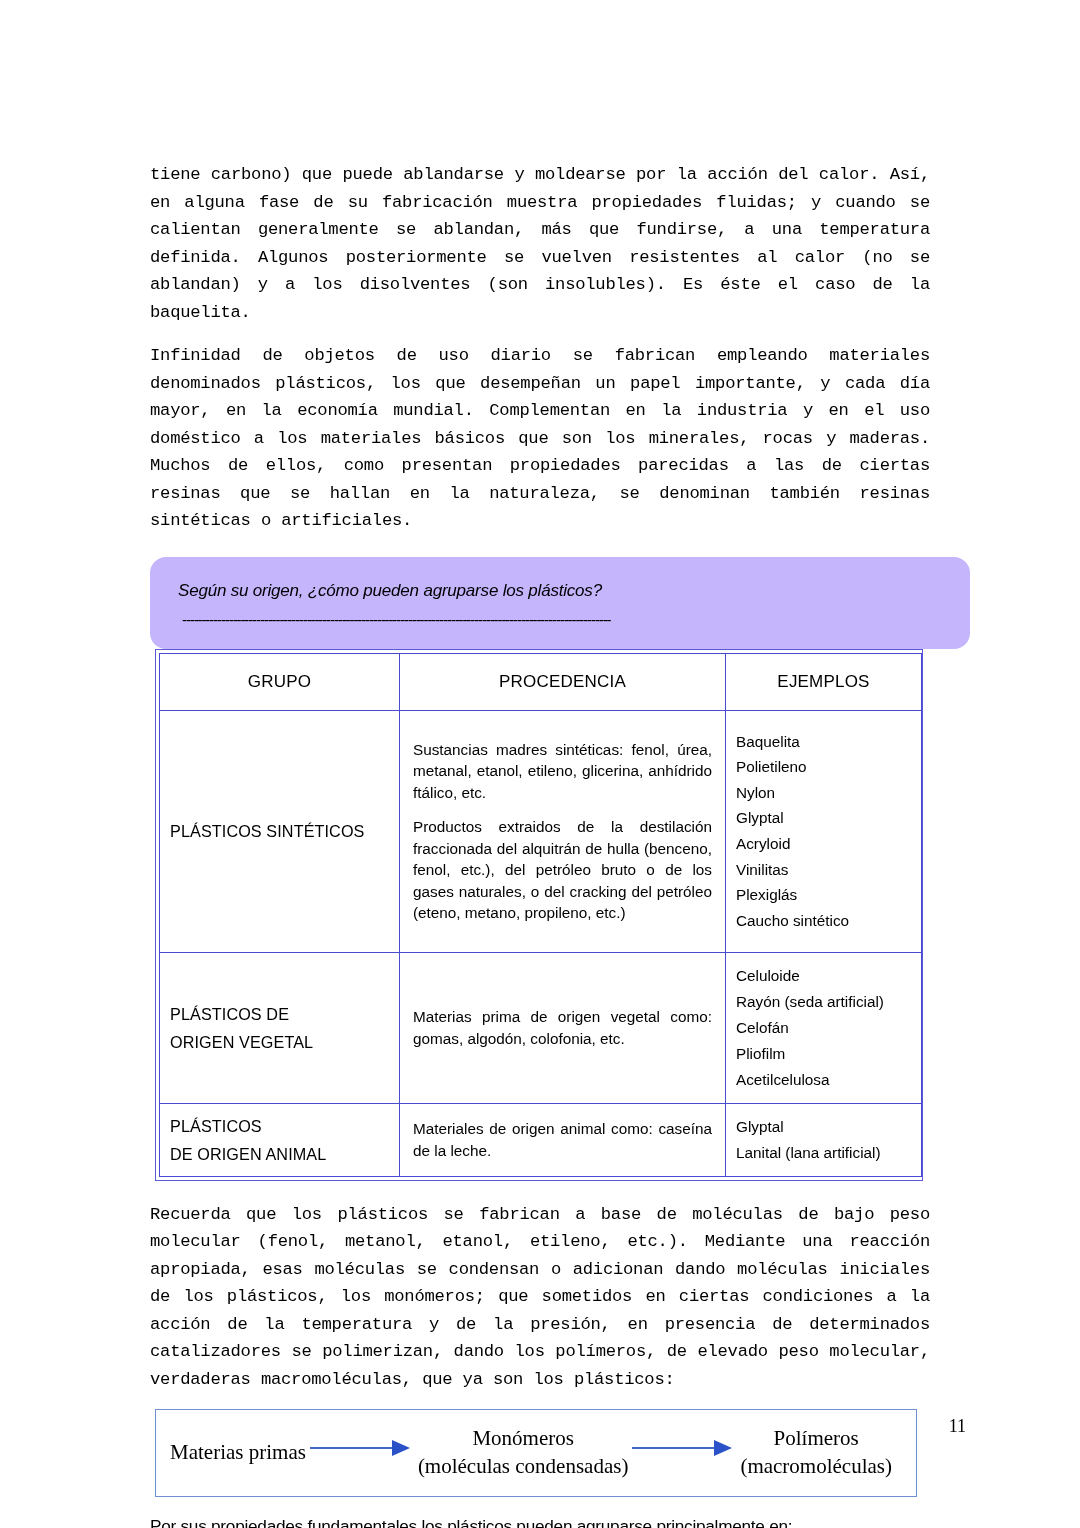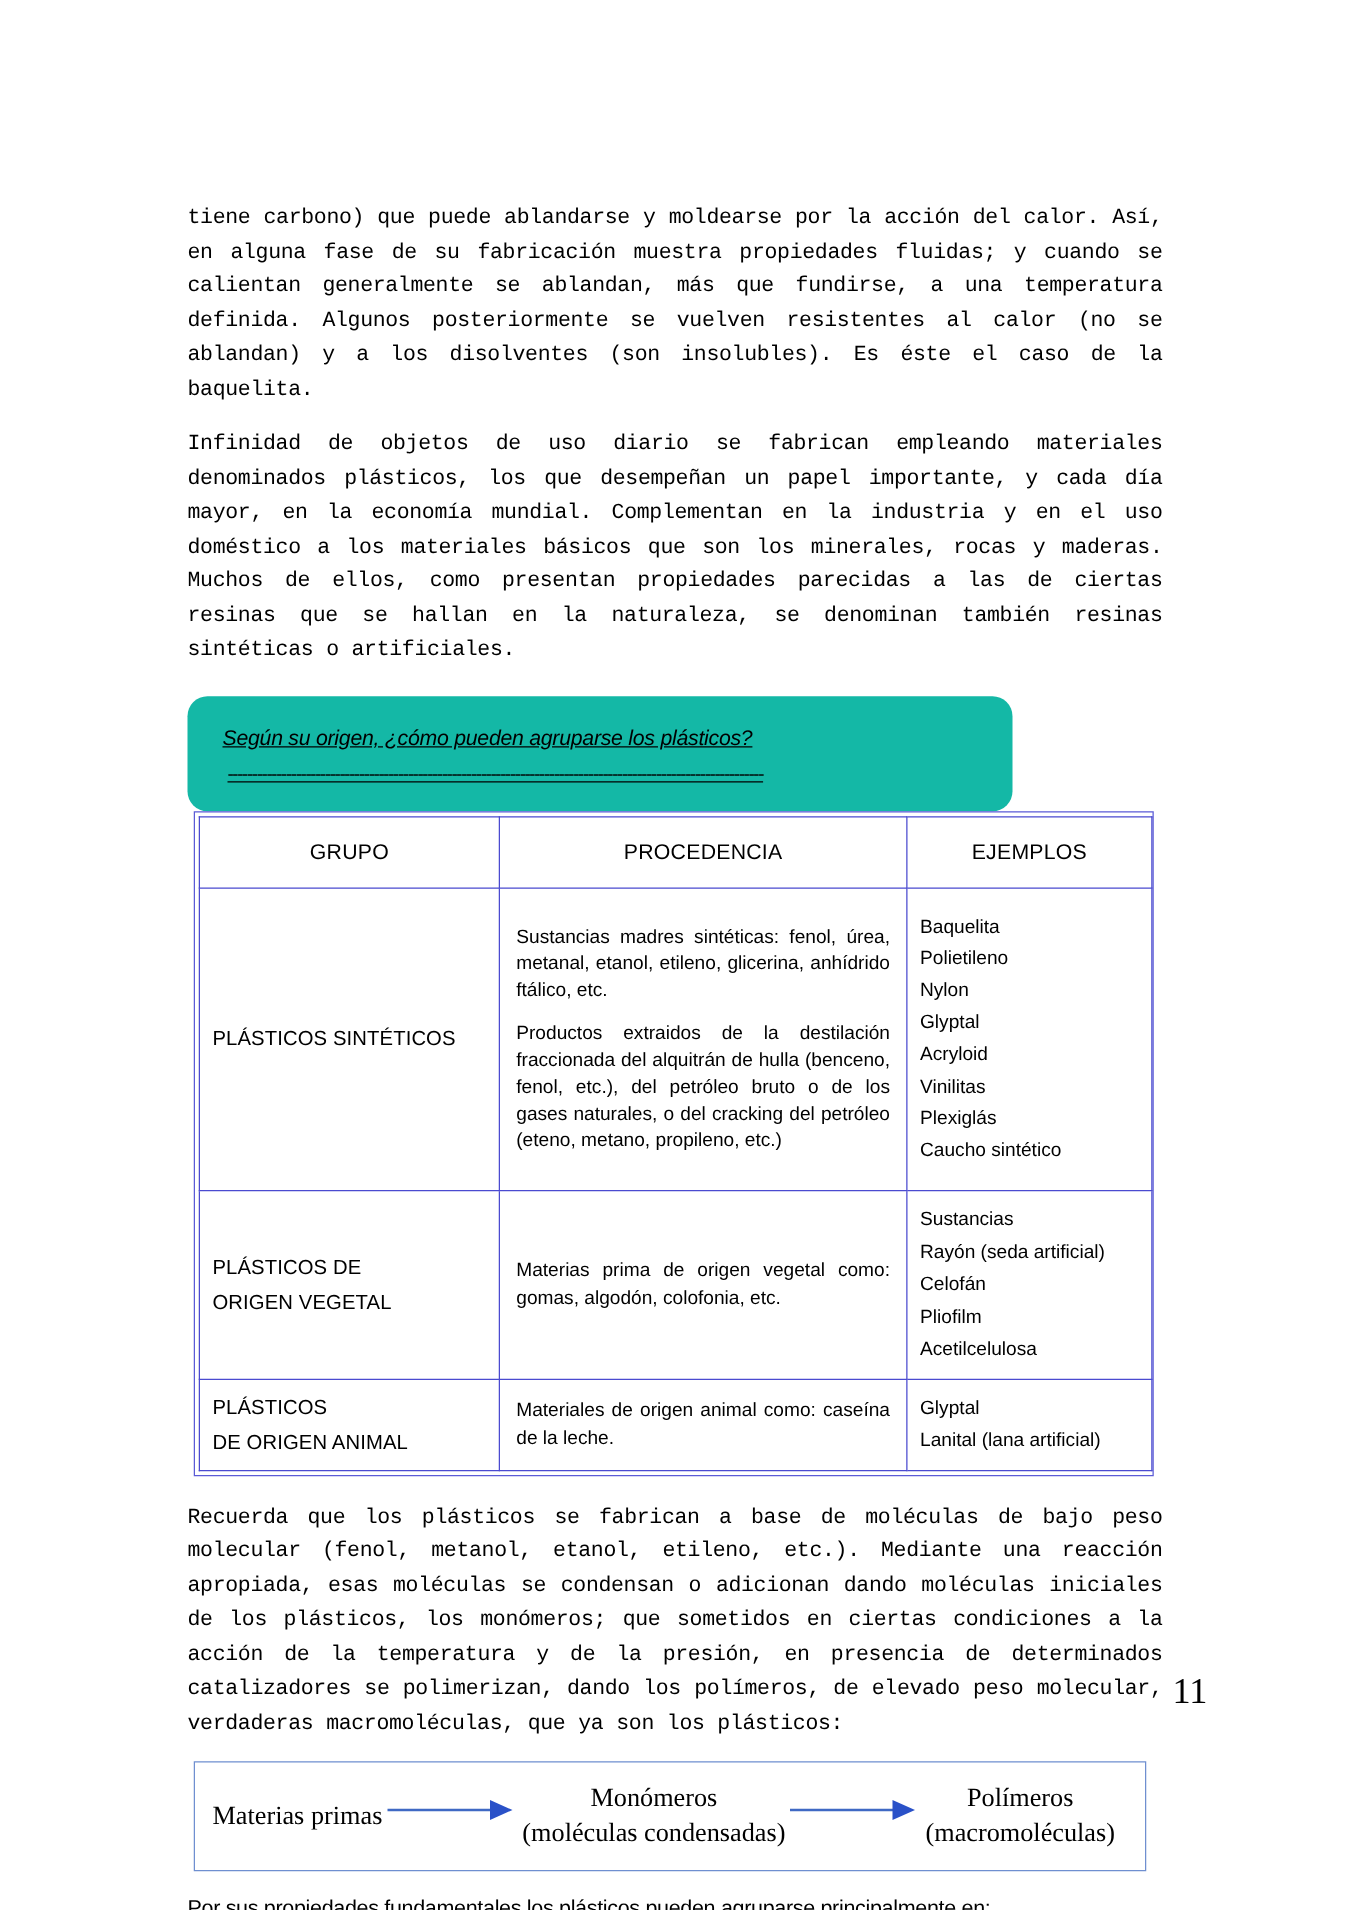--- a/index.html
+++ b/index.html
@@ -36,26 +36,25 @@
     text-align: justify;
     margin: 16px 0 16px 0;
     letter-spacing: -0.25px;
     word-spacing: 0.2px;
     font-family: Liberation Mono, monospace;
   }
 
   
   .question-box {
     margin-top: 22px;
-    background: #14b8a6;
+    background: #c4b5fd;
     border-radius: 16px;
     padding: 22px 28px 18px 28px;
-    width: 660px;
+    width: 820px;
     box-sizing: border-box;
-    text-decoration: underline;
   }
   .question-text {
     font-style: italic;
     font-size: 17px;
     line-height: 24px;
     letter-spacing: -0.2px;
     margin: 0 0 6px 0;
   }
   .answer-rule {
     font-size: 15px;
@@ -208,23 +207,23 @@
   .thermo-inner div {
     font-size: 16.5px;
     line-height: 30px;
     letter-spacing: 0.2px;
   }
 
   
   .page-number {
     position: absolute;
     right: 114px;
-    top: 1337px;
+    top: 1416px;
     font-family: "Liberation Serif", serif;
-    font-size: 29px;
+    font-size: 18px;
     color: #000;
     text-align: right;
   }
 </style>
 </head>
 <body>
 
 <div class="page">
   <div class="content">
 
@@ -273,21 +272,21 @@
 
           <tr>
             <td class="cell-grupo">
               <div>PLÁSTICOS DE</div>
               <div>ORIGEN VEGETAL</div>
             </td>
             <td class="cell-proc single">
               <p>Materias prima de origen vegetal como: gomas, algodón, colofonia, etc.</p>
             </td>
             <td class="cell-ejem tight">
-              <div class="ex-item">Sustancias</div>
+              <div class="ex-item">Celuloide</div>
               <div class="ex-item">Rayón (seda artificial)</div>
               <div class="ex-item">Celofán</div>
               <div class="ex-item">Pliofilm</div>
               <div class="ex-item">Acetilcelulosa</div>
             </td>
           </tr>
 
           <tr>
             <td class="cell-grupo">
               <div>PLÁSTICOS</div>

